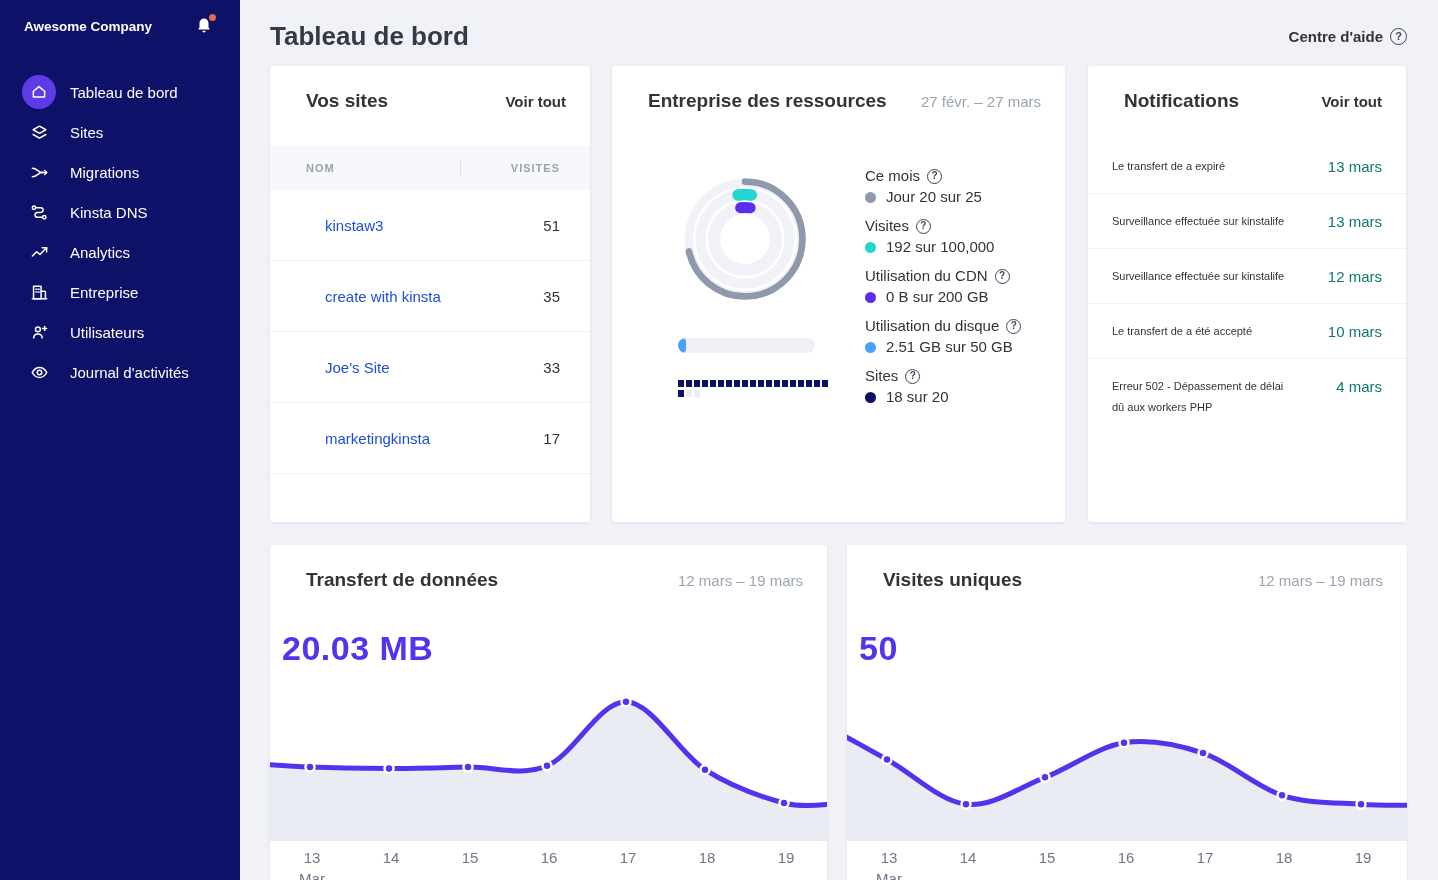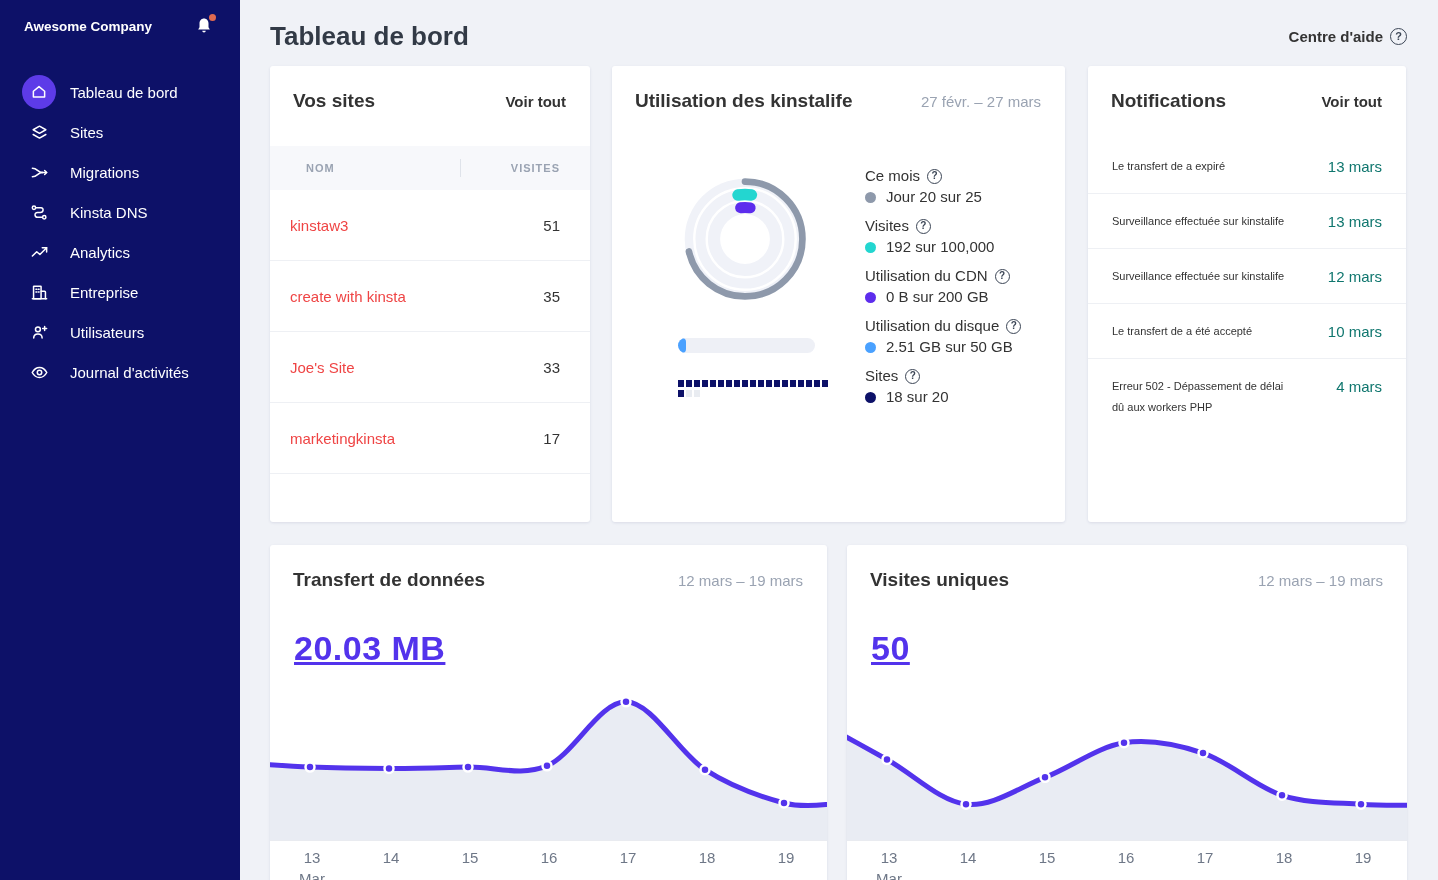--- a/index.html
+++ b/index.html
@@ -24,33 +24,33 @@
   .main { flex:1; padding:0 32px 0 30px; }
   .main-header { display:flex; align-items:center; justify-content:space-between; height:66px; padding-top:6px; }
   .page-title { font-size:26px; font-weight:800; color:#323a46; }
   .help-link { display:flex; align-items:center; gap:7px; font-size:15px; font-weight:600; color:#333; cursor:pointer; }
   .qmark { display:inline-flex; align-items:center; justify-content:center; border:1.6px solid #3c4656; border-radius:50%; color:#3c4656; font-weight:700; }
   .qmark.lg { width:17px; height:17px; font-size:11px; }
   .qmark.sm { width:15px; height:15px; font-size:10px; margin-left:7px; }
   .card { background:#fff; border-radius:3px; box-shadow:0 1px 3px rgba(23,28,86,0.10); }
   .row1 { display:flex; }
   .row2 { display:flex; margin-top:23px; }
-  .card-head { display:flex; align-items:center; justify-content:space-between; padding:24px 24px 0 23px; }
+  .card-head { display:flex; align-items:center; justify-content:space-between; padding:24px 24px 0 36px; }
   .card-title { font-size:19px; font-weight:800; color:#333; }
   .view-all { font-size:15px; font-weight:700; color:#333; cursor:pointer; }
   .date-range { font-size:15px; color:#9aa3b2; }
   
   .sites-card { width:320px; height:456px; }
   .sites-thead { margin-top:34px; height:44px; background:#f7f8fb; display:flex; align-items:center; }
   .th-nom { flex:1; padding-left:36px; }
   .th-visites { width:130px; text-align:right; padding-right:30px; position:relative; }
   .th-visites::before { content:""; position:absolute; left:0; top:50%; transform:translateY(-50%); width:1px; height:18px; background:#dfe3ea; }
   .th-label { font-size:11px; font-weight:700; letter-spacing:1px; color:#9aa3b2; }
   .site-row { display:flex; align-items:center; height:71px; border-bottom:1px solid #eef0f4; cursor:pointer; }
-  .site-name { flex:1; padding-left:20px; font-size:15px; color:#ef4444; }
+  .site-name { flex:1; padding-left:55px; font-size:15px; color:#1d4ed8; }
   .site-visits { width:130px; text-align:right; padding-right:30px; font-size:15px; color:#333; }
   
   .res-card { width:453px; height:456px; margin-left:22px; }
   .res-body { display:flex; align-items:flex-start; }
   .res-left { margin-left:66px; width:150px; }
   .res-donut { margin-top:60px; display:block; }
   .bar-track { margin-top:32px; width:137px; height:15px; border-radius:8px; background:#eef0f6; overflow:hidden; }
   .bar-fill { height:100%; border-radius:8px; }
   .seg-bar { margin-top:27px; width:152px; display:flex; flex-wrap:wrap; }
   .seg { width:5.5px; height:7px; margin:0 2.5px 3px 0; background:#e9ecf1; }
@@ -63,21 +63,21 @@
   .notif-card { width:318px; height:456px; margin-left:23px; }
   .notif-list { margin-top:27px; }
   .notif-row { display:flex; justify-content:space-between; padding:17px 24px 16px 24px; border-bottom:1px solid #eef0f4; cursor:pointer; }
   .notif-row:last-child { border-bottom:none; }
   .notif-text { width:176px; font-size:11px; line-height:21px; color:#333; }
   .notif-date { font-size:15px; color:#0f766e; white-space:nowrap; padding-top:2px; }
   
   .chart-card { height:390px; position:relative; overflow:hidden; }
   .chart-card.c1 { width:557px; }
   .chart-card.c2 { width:560px; margin-left:20px; }
-  .big-value { margin:38px 0 0 24px; font-size:34px; font-weight:800; letter-spacing:0.5px;text-decoration:underline; }
+  .big-value { margin:38px 0 0 12px; font-size:34px; font-weight:800; letter-spacing:0.5px; }
   .chart-wrap { position:absolute; left:0; right:0; top:145px; }
   .chart-svg { display:block; }
   .axis-row { position:relative; height:60px; border-top:1px solid #e9ebf0; }
   .axis-label { position:absolute; top:8px; transform:translateX(-50%); font-size:15px; color:#6e7787; }
   .axis-month { position:absolute; top:29px; transform:translateX(-50%); font-size:15px; color:#6e7787; }
 </style>
 </head>
 <body>
 
 <aside class="sidebar">
@@ -208,21 +208,21 @@
         </div>
         <div class="site-row">
           <span class="site-name">marketingkinsta</span>
           <span class="site-visits">17</span>
         </div>
       </div>
     </section>
 
     <section class="card res-card">
       <div class="card-head">
-        <span class="card-title">Utilisation des kinstalife</span>
+        <span class="card-title">Entreprise des ressources</span>
         <span class="date-range">27 févr. – 27 mars</span>
       </div>
       <div class="res-body">
         <div class="res-left">
           <svg class="res-donut" width="134" height="134" viewBox="0 0 140 140">
             <circle cx="70" cy="70" r="63" fill="#f0f2f8"></circle>
             <circle cx="70" cy="70" r="53" fill="none" stroke="#fff" stroke-width="2.5"></circle>
             <circle cx="70" cy="70" r="40" fill="none" stroke="#fff" stroke-width="2.5"></circle>
             <circle id="arc-month" cx="70" cy="70" r="60" fill="none" stroke-width="7" stroke-linecap="round" transform="rotate(-90 70 70)" stroke="#8e99ab" stroke-dasharray="269.1716585595734 376.99111843077515"></circle>
             <circle id="arc-visits" cx="70" cy="70" r="46.5" fill="none" stroke-width="12" stroke-linecap="round" stroke-dasharray="14 293" transform="rotate(-99 70 70)" stroke="#23d6d0"></circle>

